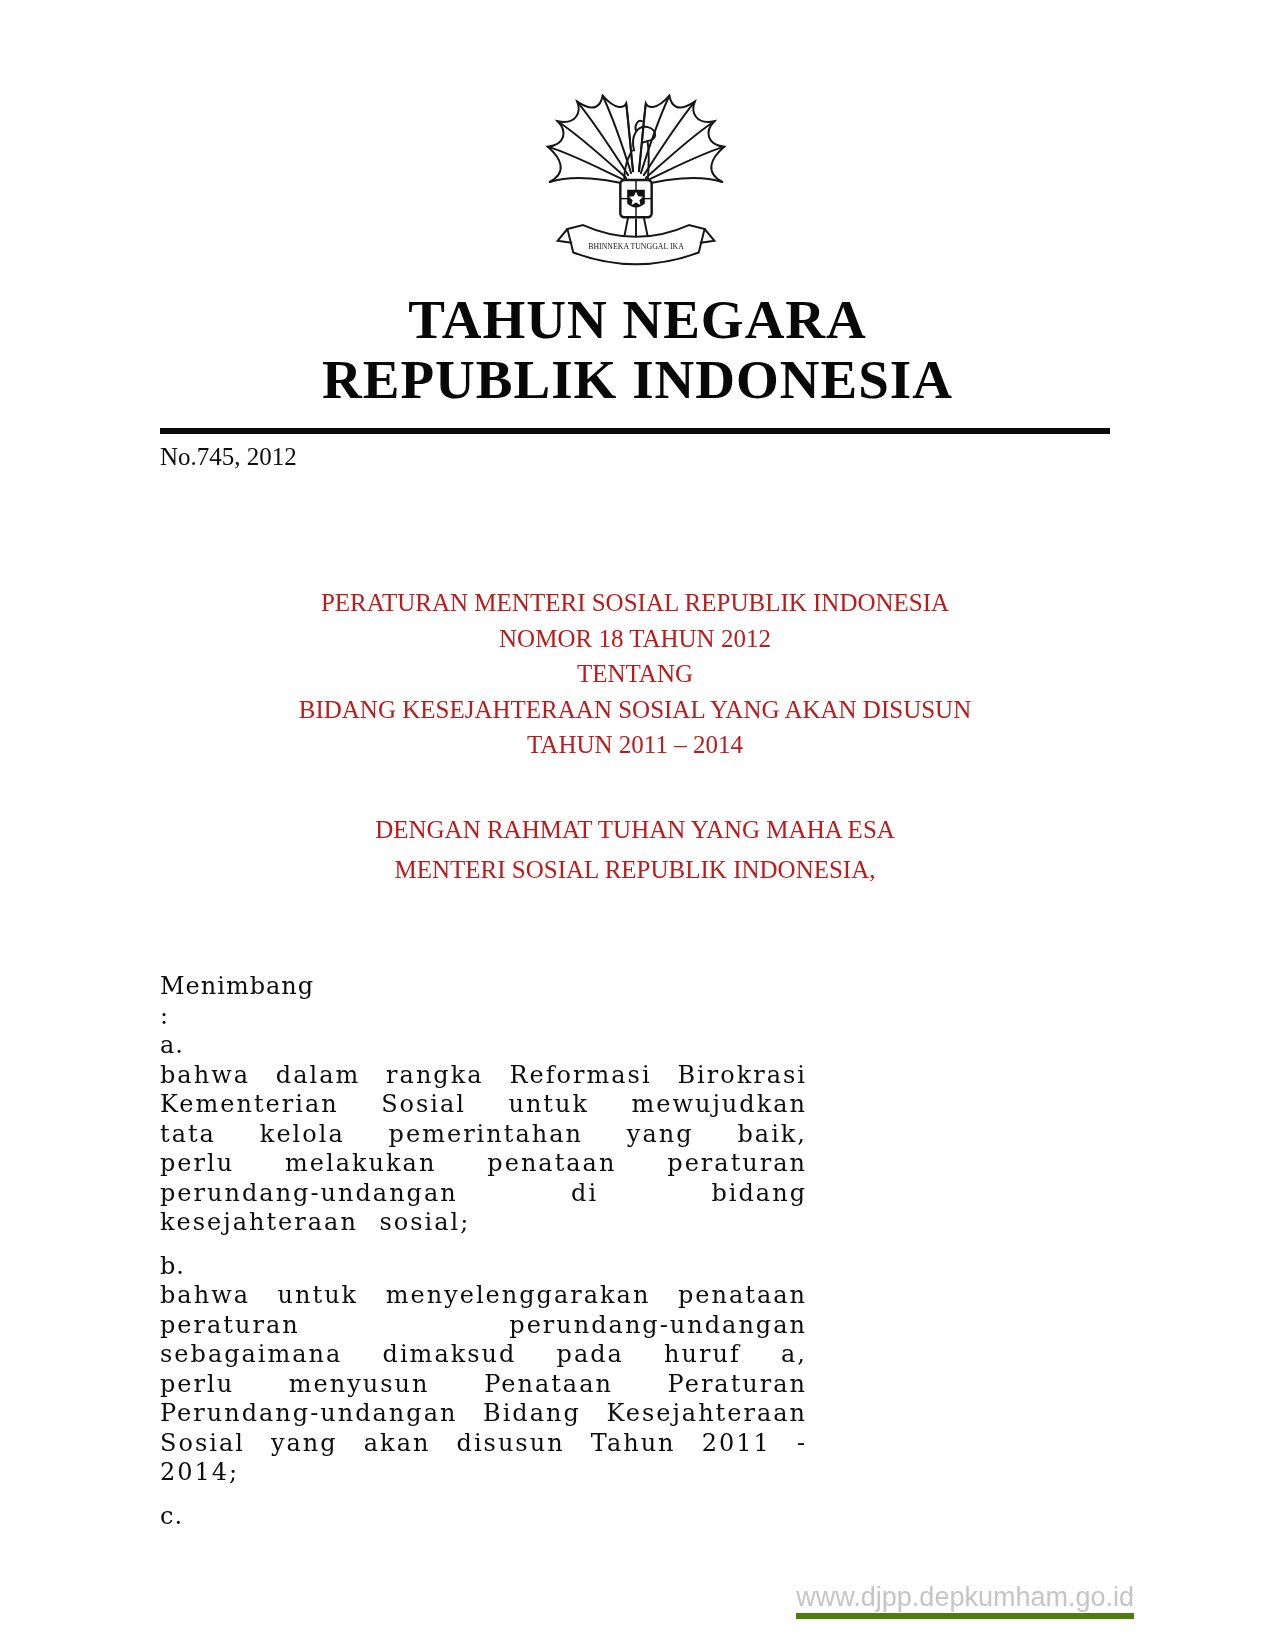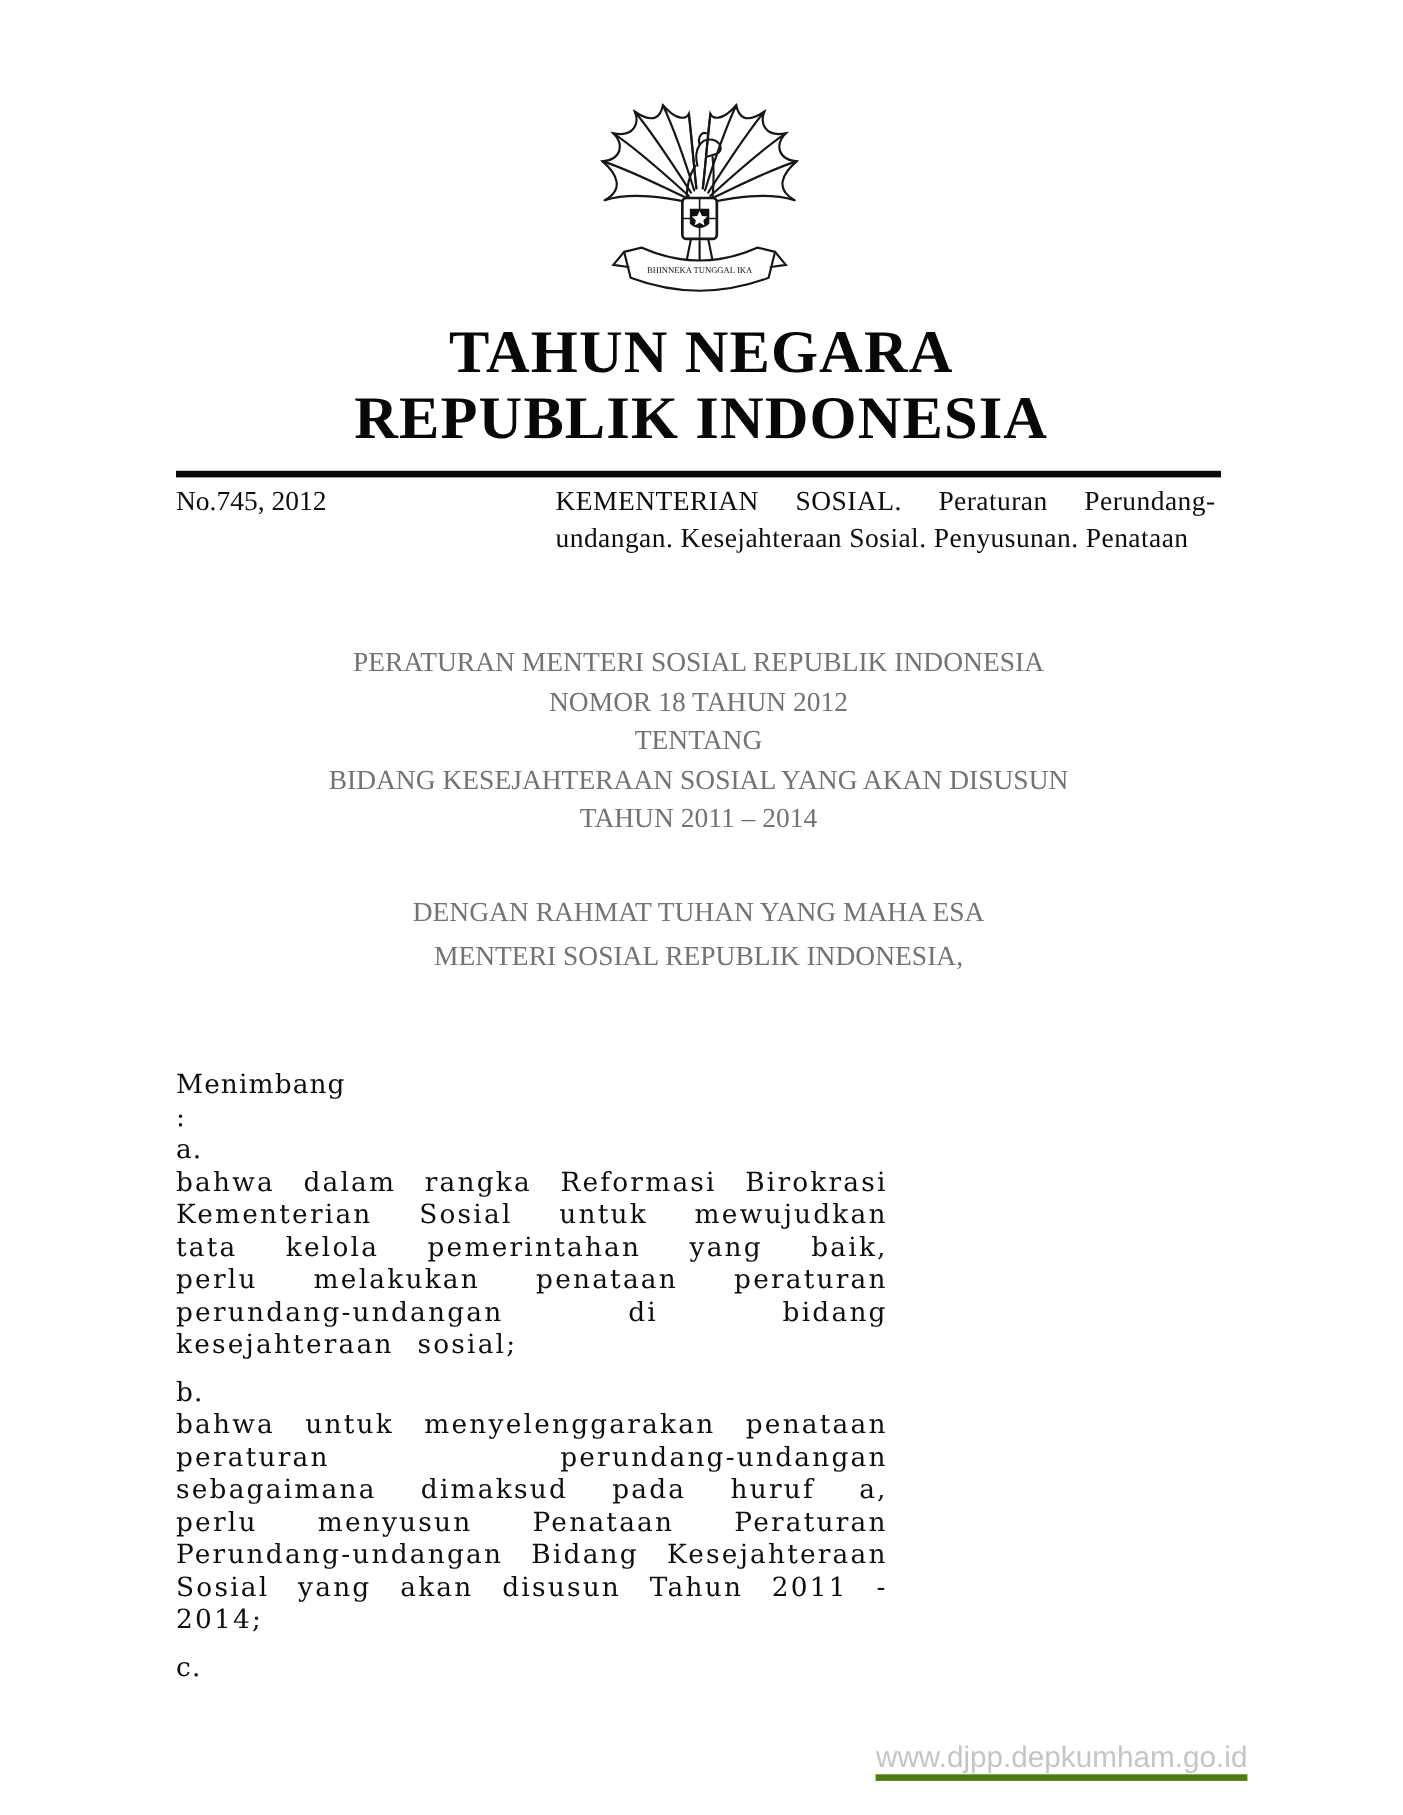--- a/index.html
+++ b/index.html
@@ -42,21 +42,21 @@
     letter-spacing:0.4px;
     text-align:justify;
     color:#0e0e0e;
   }
   
   .center-serif{
     position:absolute;left:160px;width:950px;
     text-align:center;
     font-family:"Liberation Serif",serif;
     font-size:25px;
-    color:#737373;
+    color:#b91c1c;
   }
   #title-block{top:585px;line-height:35.5px;}
   #invocation{top:812px;line-height:35px;}
   #authority{top:852px;line-height:35px;}
   
   #considering{
     position:absolute;left:160px;top:972px;width:945px;
     font-family:"DejaVu Serif","Liberation Serif",serif;
     font-size:24px;line-height:29.5px;
     color:#0e0e0e;
@@ -134,21 +134,20 @@
   </div>
 
   <div id="masthead">
     <div>TAHUN NEGARA</div>
     <div>REPUBLIK INDONESIA</div>
   </div>
 
   <div id="headrule"></div>
 
   <div id="issue-number">No.745, 2012</div>
-  <div id="issue-subject">KEMENTERIAN SOSIAL. Peraturan Perundang-undangan. Kesejahteraan Sosial. Penyusunan. Penataan</div>
 
   <div id="title-block" class="center-serif">
     <div>PERATURAN MENTERI SOSIAL REPUBLIK INDONESIA</div>
     <div>NOMOR 18 TAHUN 2012</div>
     <div>TENTANG</div>
     <div>BIDANG KESEJAHTERAAN SOSIAL YANG AKAN DISUSUN</div>
     <div>TAHUN 2011 – 2014</div>
   </div>
 
   <div id="invocation" class="center-serif">DENGAN RAHMAT TUHAN YANG MAHA ESA</div>

